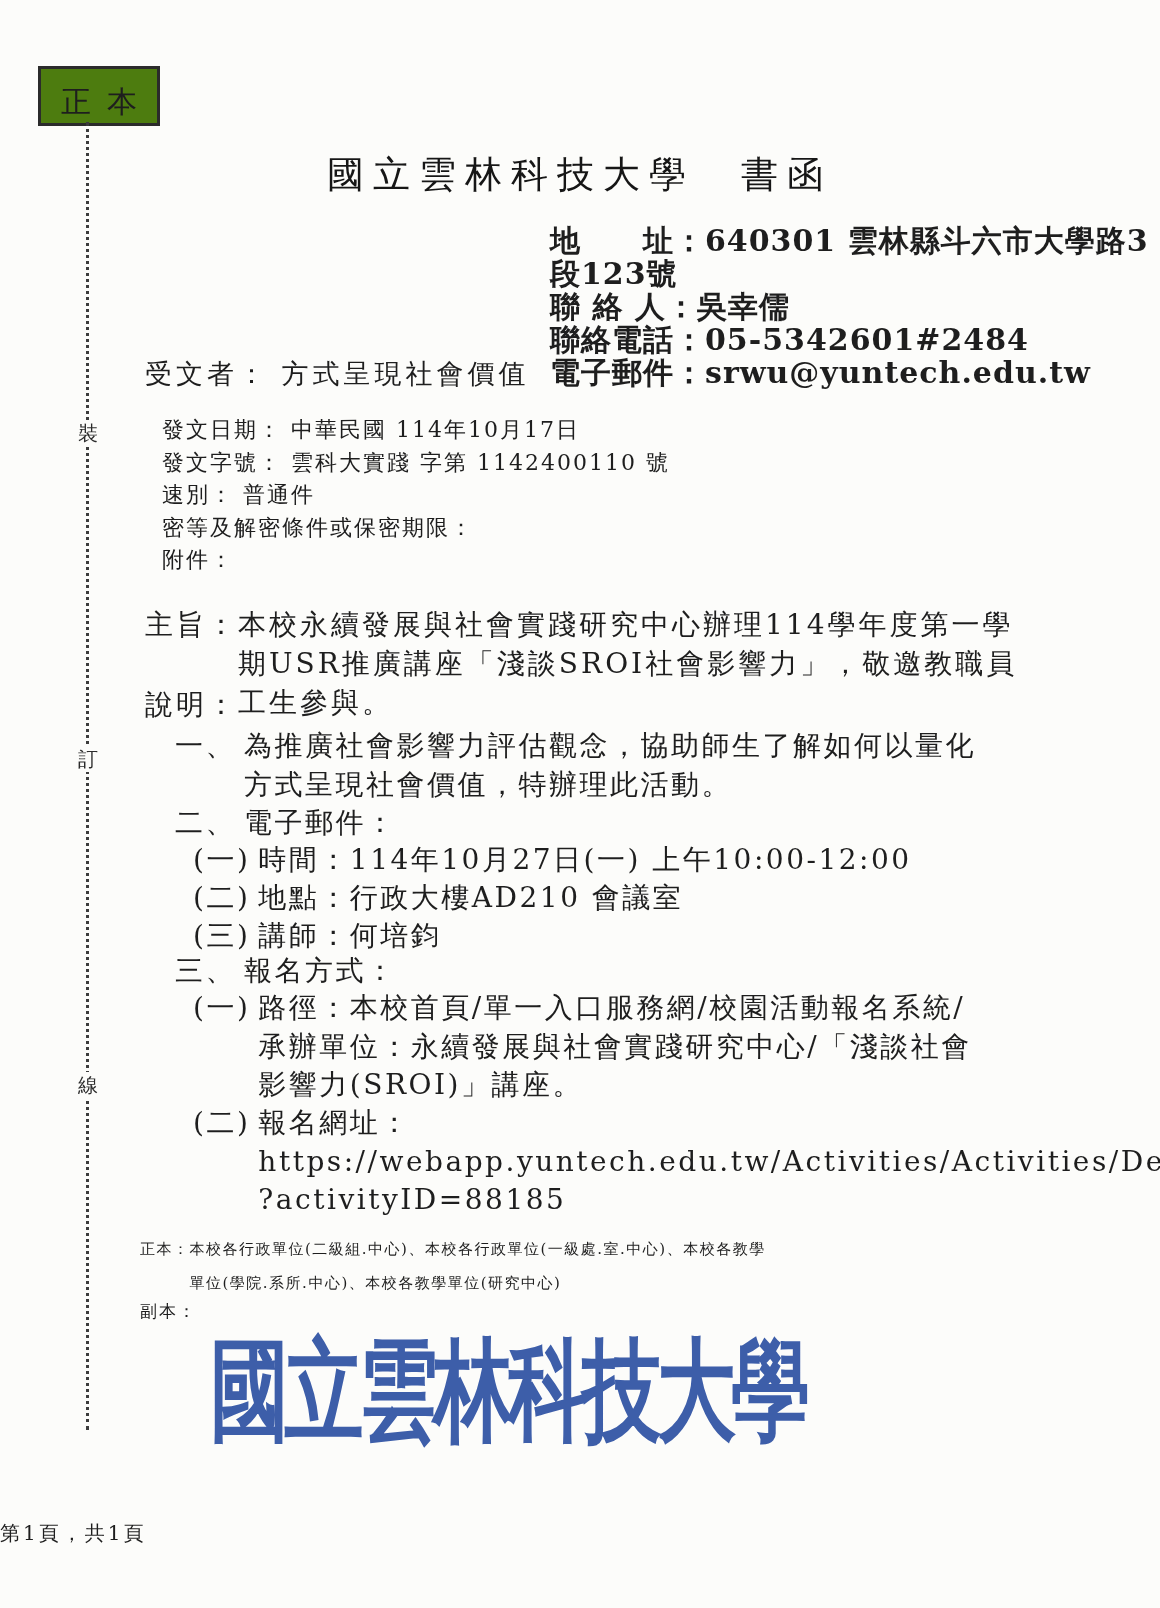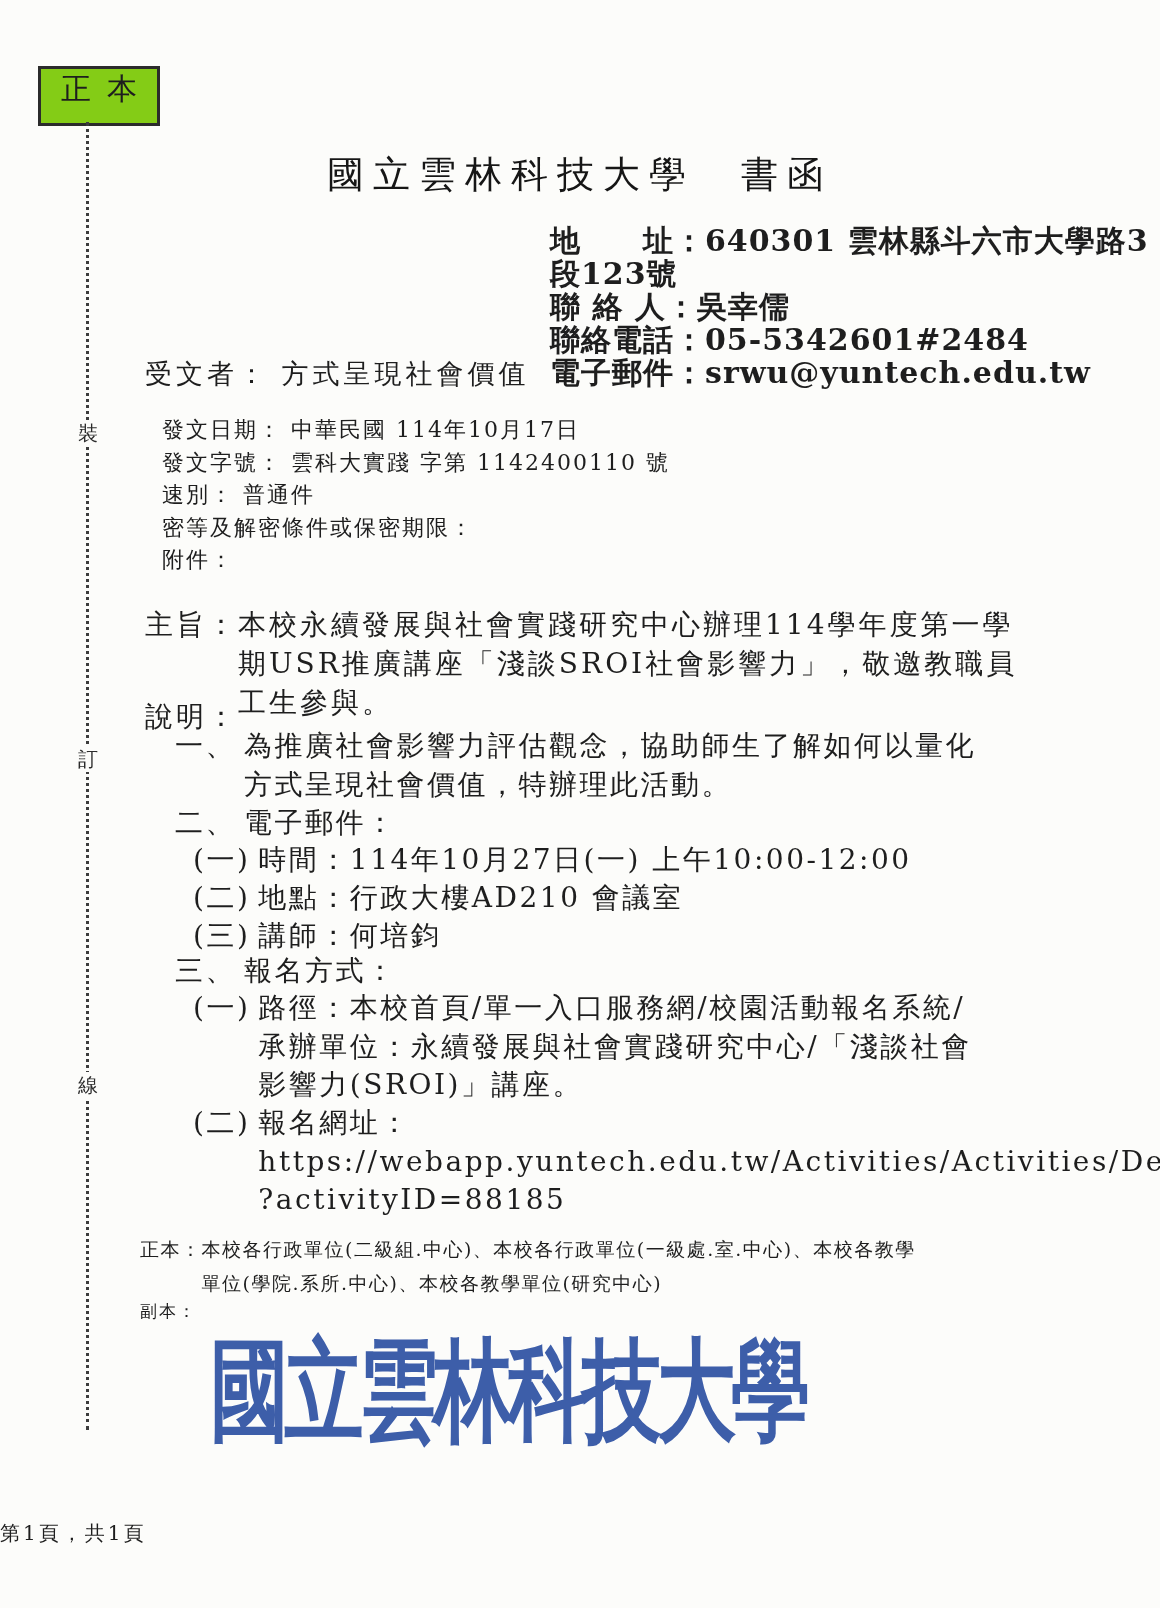--- a/index.html
+++ b/index.html
@@ -3,22 +3,22 @@
 <meta charset="utf-8">
 <style>
   html,body { margin:0; padding:0; background:#e8e8e6; }
   .page {
     position:relative; width:1160px; height:1608px; margin:0 auto;
     background:#fcfcfa; color:#1e1e1e; overflow:hidden;
     font-family:"DejaVu Serif","Liberation Serif",serif;
   }
   .copy-box {
     position:absolute; left:38px; top:66px; width:116px; height:54px;
-    border:3px solid #2b2b2b; display:flex; align-items:flex-start; justify-content:center;
-    font-size:30px; letter-spacing:16px; text-indent:16px; background:#84cc16;
+    border:3px solid #2b2b2b; display:flex; align-items:flex-end; justify-content:center;
+    font-size:30px; letter-spacing:16px; text-indent:16px; background:#4d7c0f;
   }
   .binding-line {
     position:absolute; left:86px; top:122px; height:1308px; width:0;
     border-left:3px dotted #3c3c3c;
   }
   .binding-mark {
     position:absolute; left:72px; width:32px; text-align:center;
     font-size:20px; color:#2b2b2b; background:#fcfcfa; line-height:26px;
   }
   .mark-top { top:420px; }
@@ -41,38 +41,38 @@
     font-size:22px; line-height:32.5px; letter-spacing:2px;
   }
   .subject-row {
     position:absolute; left:145px; top:605px; display:flex;
     font-size:28px; line-height:39px; letter-spacing:3px;
   }
   .subject-row .label { flex:none; }
   .pre { white-space:pre-line; }
   .expl-heading {
     position:absolute; left:145px; top:686px;
-    font-size:28px; letter-spacing:3px;margin-top:12px;
+    font-size:28px; letter-spacing:3px;
   }
   .item {
     position:absolute; display:flex;
     font-size:28px; line-height:38.5px; letter-spacing:2.5px;
   }
   .item .num { flex:none; margin-right:8px; }
   .i1 { left:175px; top:727px; }
   .i2 { left:175px; top:804px; }
   .s2a { left:193px; top:841px; }
   .s2b { left:193px; top:879px; }
   .s2c { left:193px; top:917px; }
   .i3 { left:175px; top:952px; }
   .s3a { left:193px; top:989px; }
   .s3b { left:193px; top:1104px; }
   .distribution {
     position:absolute; left:140px; top:1232px; display:flex;
-    font-size:19px; line-height:34px; letter-spacing:1.5px;
+    font-size:15px; line-height:34px; letter-spacing:1.5px;
   }
   .distribution .label { flex:none; }
   .copy-to {
     position:absolute; left:140px; top:1300px;
     font-size:17px; letter-spacing:2px;
   }
   .stamp {
     position:absolute; left:210px; top:1318px;
     font-size:104px; font-weight:bold; letter-spacing:-6px; white-space:nowrap;
     transform:scale(0.76,1.07); transform-origin:left top;

